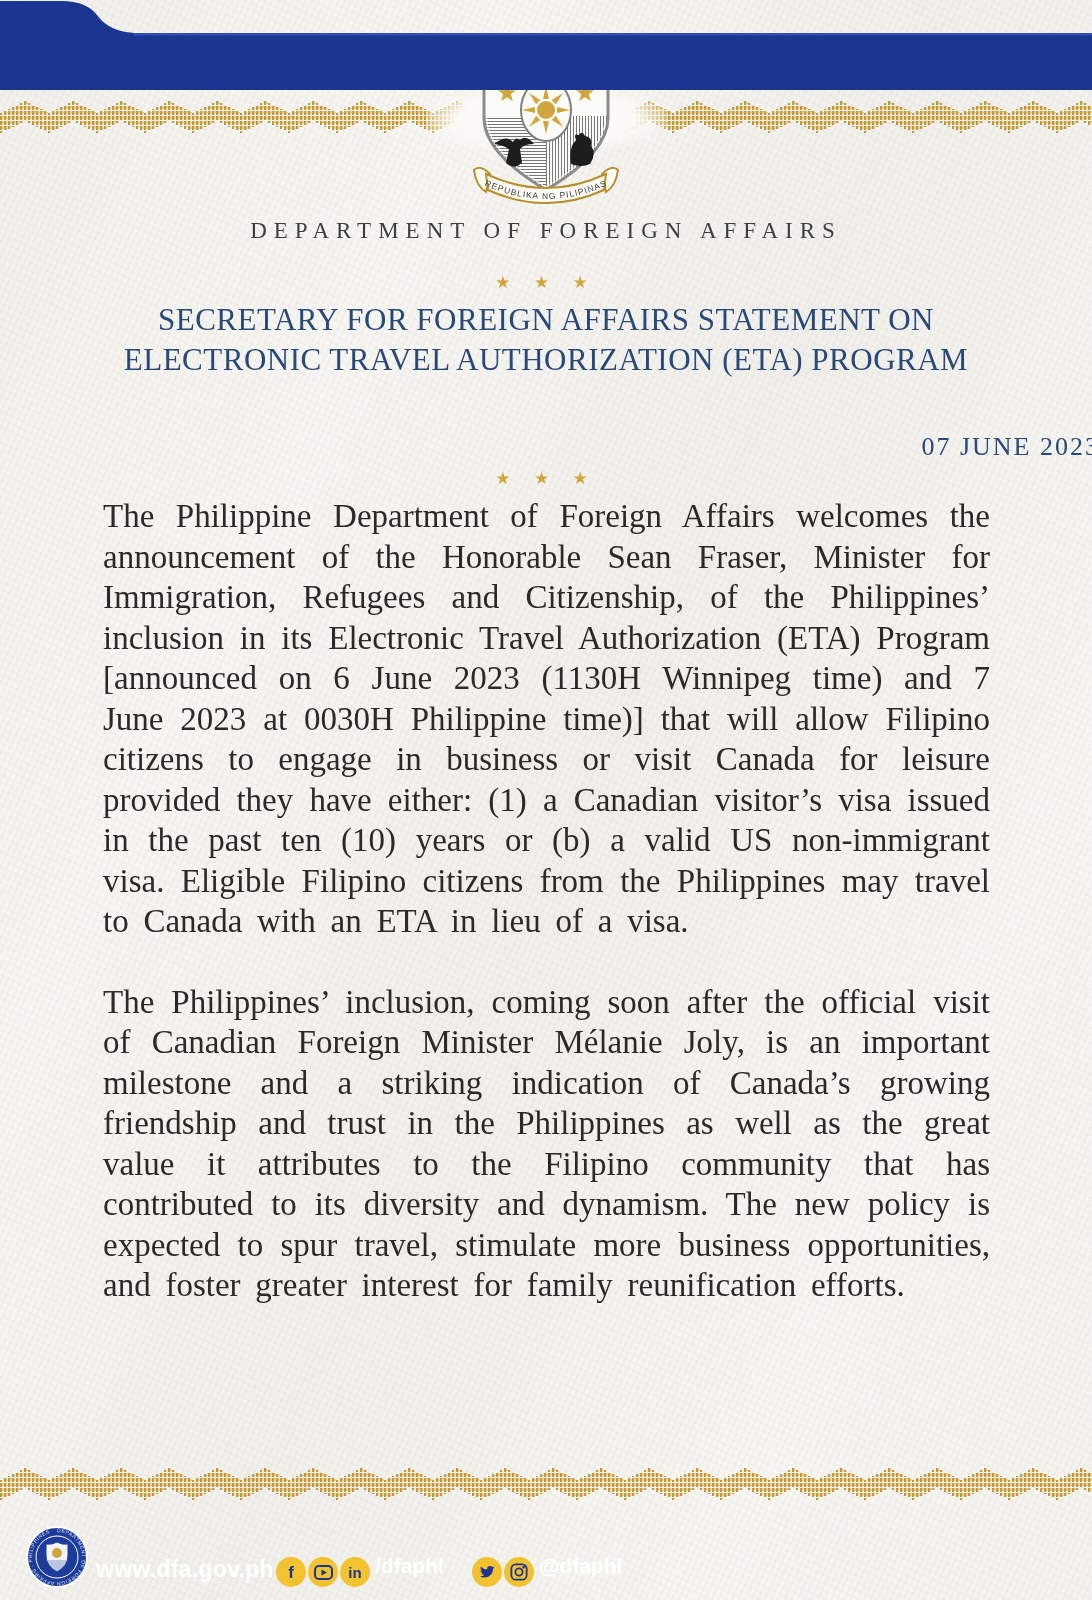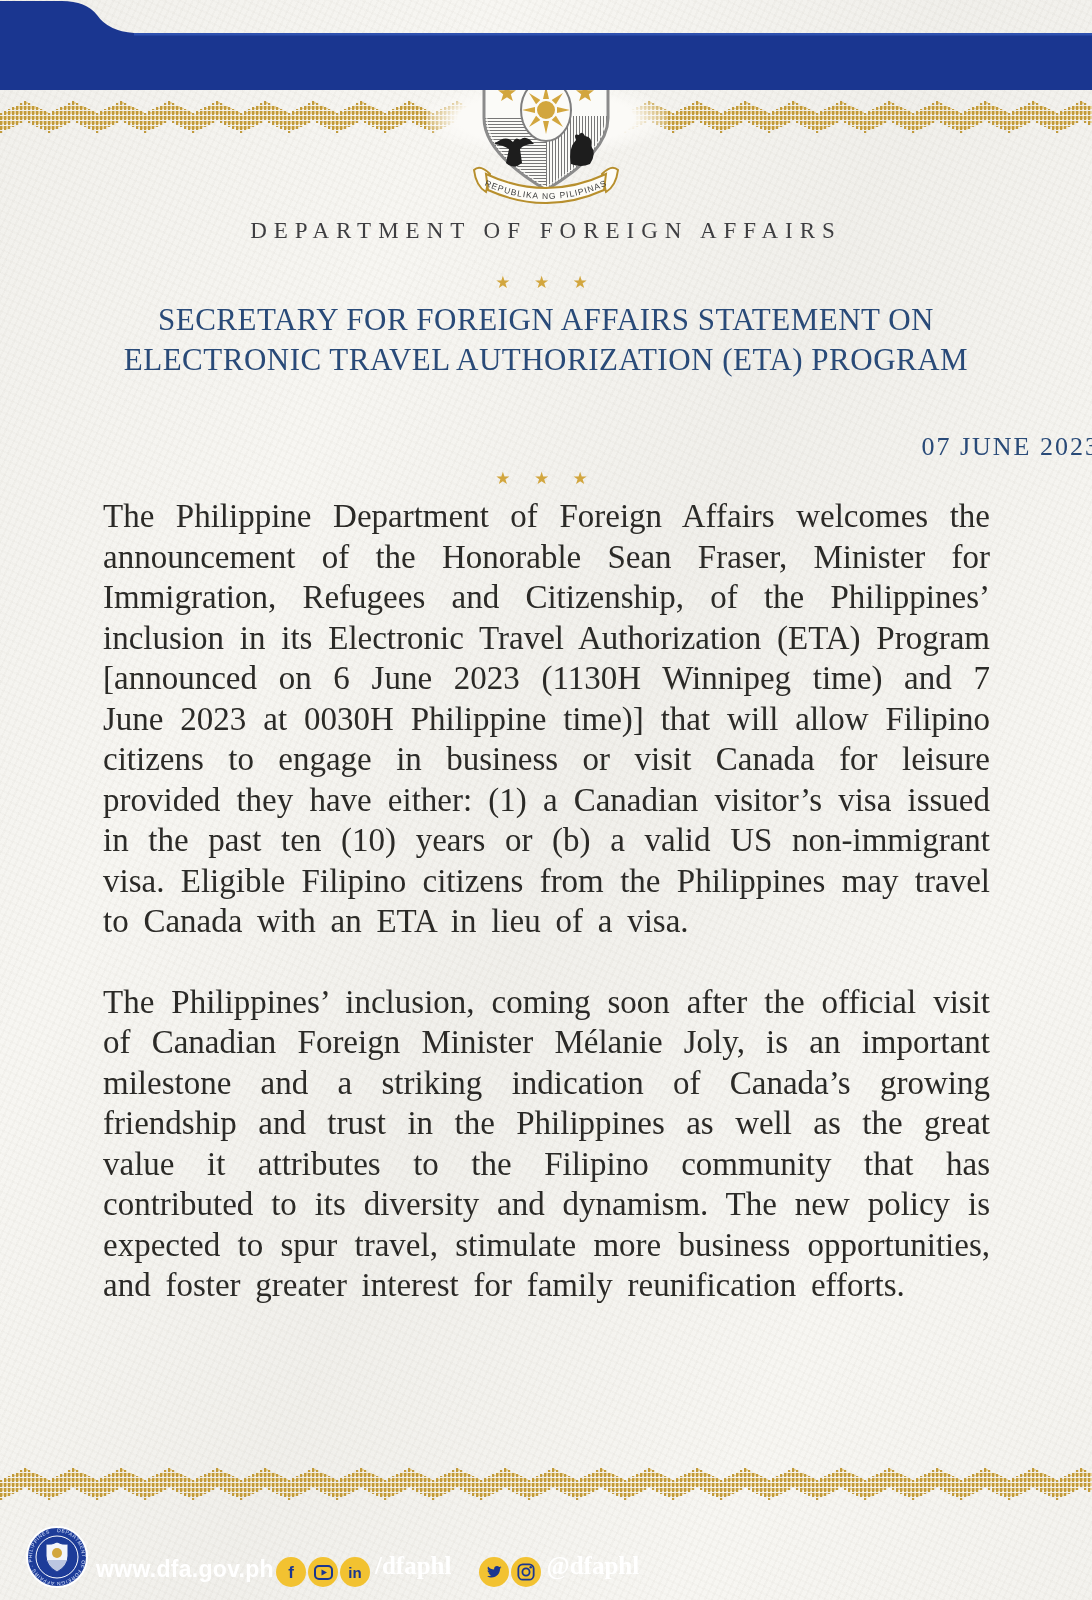--- a/index.html
+++ b/index.html
@@ -32,21 +32,21 @@
   .bodytext p:last-child{margin-bottom:0;}
   .footer{position:absolute;left:0;top:1510px;width:1092px;height:90px;}
   .footer-shape{position:absolute;left:0;top:0;}
   .badge{position:absolute;left:25px;top:1525px;width:64px;height:64px;}
   .site{position:absolute;left:96px;top:1556px;color:#ffffff;font-family:"Liberation Sans",sans-serif;
     font-weight:bold;font-size:23px;letter-spacing:0.3px;}
   .socialrow{position:absolute;left:276px;top:1556px;display:flex;align-items:center;height:32px;}
   .chip{width:30px;height:30px;border-radius:50%;background:#f2c231;display:flex;align-items:center;justify-content:center;
     margin-right:2px;flex:0 0 auto;}
   .chip .glyph{color:#1a3690;font-family:"Liberation Sans",sans-serif;font-weight:bold;font-size:17px;line-height:1;}
-  .handle{color:#ffffff;font-family:Liberation Serif, serif;font-weight:bold;font-size:25px;margin:0 0 12px 3px;}
+  .handle{color:#ffffff;font-family:Liberation Sans, sans-serif;font-weight:bold;font-size:21px;margin:0 0 12px 3px;}
   .gap{width:28px;flex:0 0 auto;}
   .hashtag{position:absolute;right:30px;top:1556px;color:#ffffff;font-family:"Liberation Sans",sans-serif;
     font-weight:bold;font-size:26px;letter-spacing:0.2px;}
 </style>
 </head>
 <body>
 
 <div class="canvas">
 
   <svg class="band band-top">

